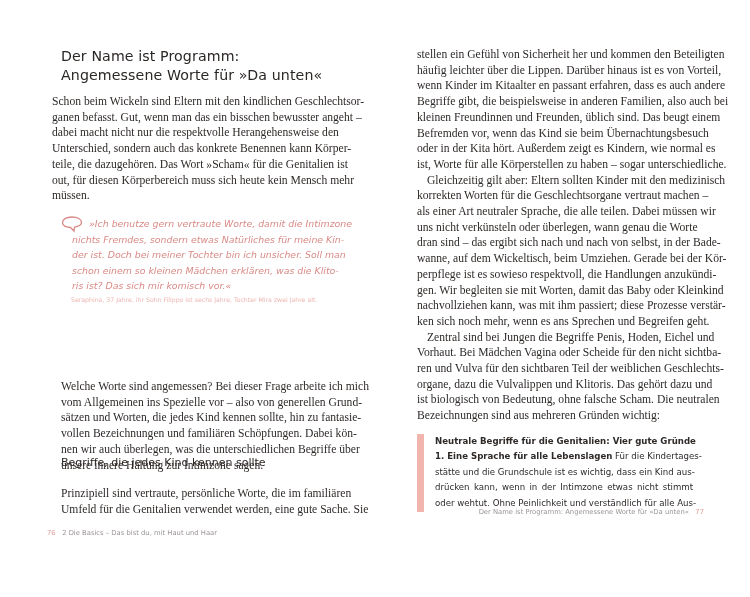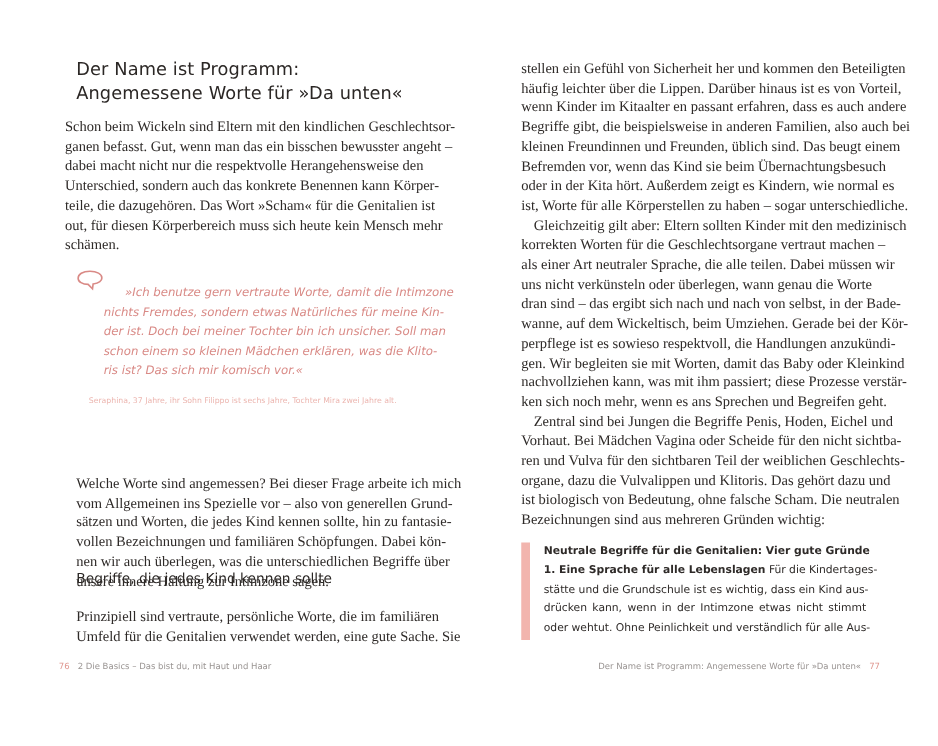--- a/index.html
+++ b/index.html
@@ -26,40 +26,40 @@
 
   .para1 { position: absolute; left: 52px; top: 94px; width: 272px; }
   .para2 { position: absolute; left: 61px; top: 379px; width: 272px; }
   .para3 { position: absolute; left: 61px; top: 486px; width: 272px; }
 
   .quote-block { position: absolute; left: 61px; top: 215px; width: 275px; }
   .quote-icon { position: absolute; left: 0; top: 0; width: 22px; height: 18px; }
   .quote-text {
     font-family: "DejaVu Sans", sans-serif; font-style: italic;
     font-size: 9.4px; line-height: 15.6px; color: #d98a86;
-    margin: 12px; padding-left: 10px;
+    margin: 1px; padding-left: 10px;
   }
   .quote-text .line:first-child { padding-left: 17px; }
   .quote-source {
     font-family: "DejaVu Sans", sans-serif; font-size: 6.2px; color: #ecb6b0;
     margin: 2px 0 0 10px; white-space: nowrap;
   }
 
   .subheading {
     position: absolute; left: 61px; top: 456px; margin: 0;
     font-family: "DejaVu Sans", sans-serif; font-size: 11px; color: #2b2725; font-weight: normal;
     white-space: nowrap;
   }
 
   .footer-left {
     position: absolute; left: 47px; top: 529px;
     font-family: "DejaVu Sans", sans-serif; font-size: 6.8px; color: #9a9593; white-space: nowrap;
   }
   .footer-right {
-    position: absolute; right: 46px; top: 529px;
+    position: absolute; right: 46px; top: 508px;
     font-family: "DejaVu Sans", sans-serif; font-size: 6.8px; color: #9a9593; white-space: nowrap;
   }
   .page-num { color: #e09a93; }
 
   .right-text { position: absolute; left: 42px; top: 47px; width: 272px; }
 
   .box { position: absolute; left: 42px; top: 434px; width: 278px; height: 93px; }
   .box-bar { position: absolute; left: 0; top: 0; width: 7px; height: 78px; background: #f2b5ae; }
   .box-content {
     position: absolute; left: 18px; top: 0; width: 258px;
@@ -78,21 +78,21 @@
     <span>Angemessene Worte für »Da unten«</span>
   </h1>
 
   <p class="body-text para1">
     <span class="line">Schon beim Wickeln sind Eltern mit den kindlichen Geschlechtsor-</span>
     <span class="line">ganen befasst. Gut, wenn man das ein bisschen bewusster angeht –</span>
     <span class="line">dabei macht nicht nur die respektvolle Herangehensweise den</span>
     <span class="line">Unterschied, sondern auch das konkrete Benennen kann Körper-</span>
     <span class="line">teile, die dazugehören. Das Wort »Scham« für die Genitalien ist</span>
     <span class="line">out, für diesen Körperbereich muss sich heute kein Mensch mehr</span>
-    <span class="line last">schämen.</span>
+    <span class="line last">müssen.</span>
   </p>
 
   <div class="quote-block">
     <svg class="quote-icon" viewBox="0 0 22 18">
       <path d="M11 2 C5 2 1.5 4.5 1.5 7.5 C1.5 10.5 5 12.5 9.5 12.5 L13 16 L13.5 12.2 C17.5 11.5 20.5 9.5 20.5 7.3 C20.5 4.3 16.5 2 11 2 Z" fill="none" stroke="#d98a86" stroke-width="1.3"></path>
     </svg>
     <p class="quote-text">
       <span class="line">»Ich benutze gern vertraute Worte, damit die Intimzone</span>
       <span class="line">nichts Fremdes, sondern etwas Natürliches für meine Kin-</span>
       <span class="line">der ist. Doch bei meiner Tochter bin ich unsicher. Soll man</span>

